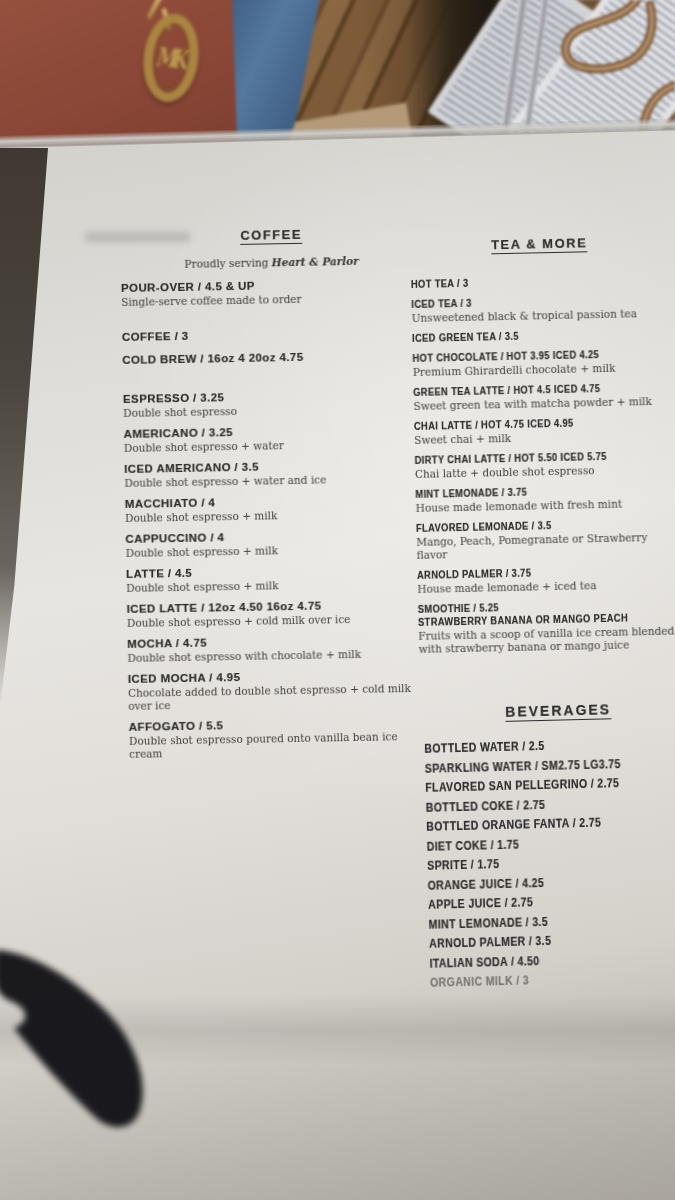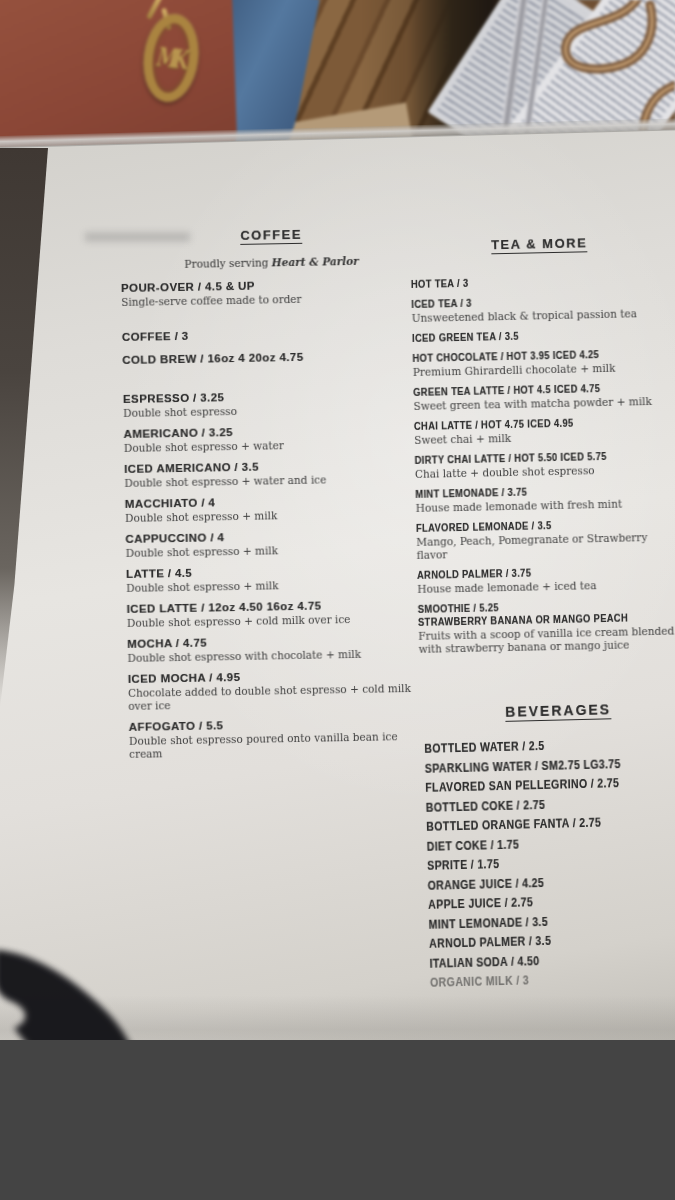--- a/index.html
+++ b/index.html
@@ -1,16 +1,16 @@
 <!DOCTYPE html>
 <html><head>
 <meta charset="utf-8">
 <style>
   html,body{margin:0;padding:0;background:#444;}
-  .scene{position:relative;width:675px;height:1040px;overflow:hidden;
+  .scene{position:relative;width:675px;height:1200px;overflow:hidden;
          background:#8b8780;font-family:"Liberation Sans",sans-serif;}
   .scene *{box-sizing:border-box;}
 
   
   .bg-top{position:absolute;left:0;top:0;width:675px;height:210px;z-index:1;
           background:#6f4f32;filter:blur(1.4px);}
   .wood{position:absolute;left:235px;top:-10px;width:330px;height:215px;
         background:repeating-linear-gradient(115deg,#7d5a38 0 26px,#6b4a2c 26px 31px,#8a6742 31px 52px,#5c3e22 52px 57px);}
   .wood-shade{position:absolute;left:360px;top:-5px;width:200px;height:215px;
         background:linear-gradient(to right,rgba(35,24,12,0),rgba(35,24,12,.75));}

